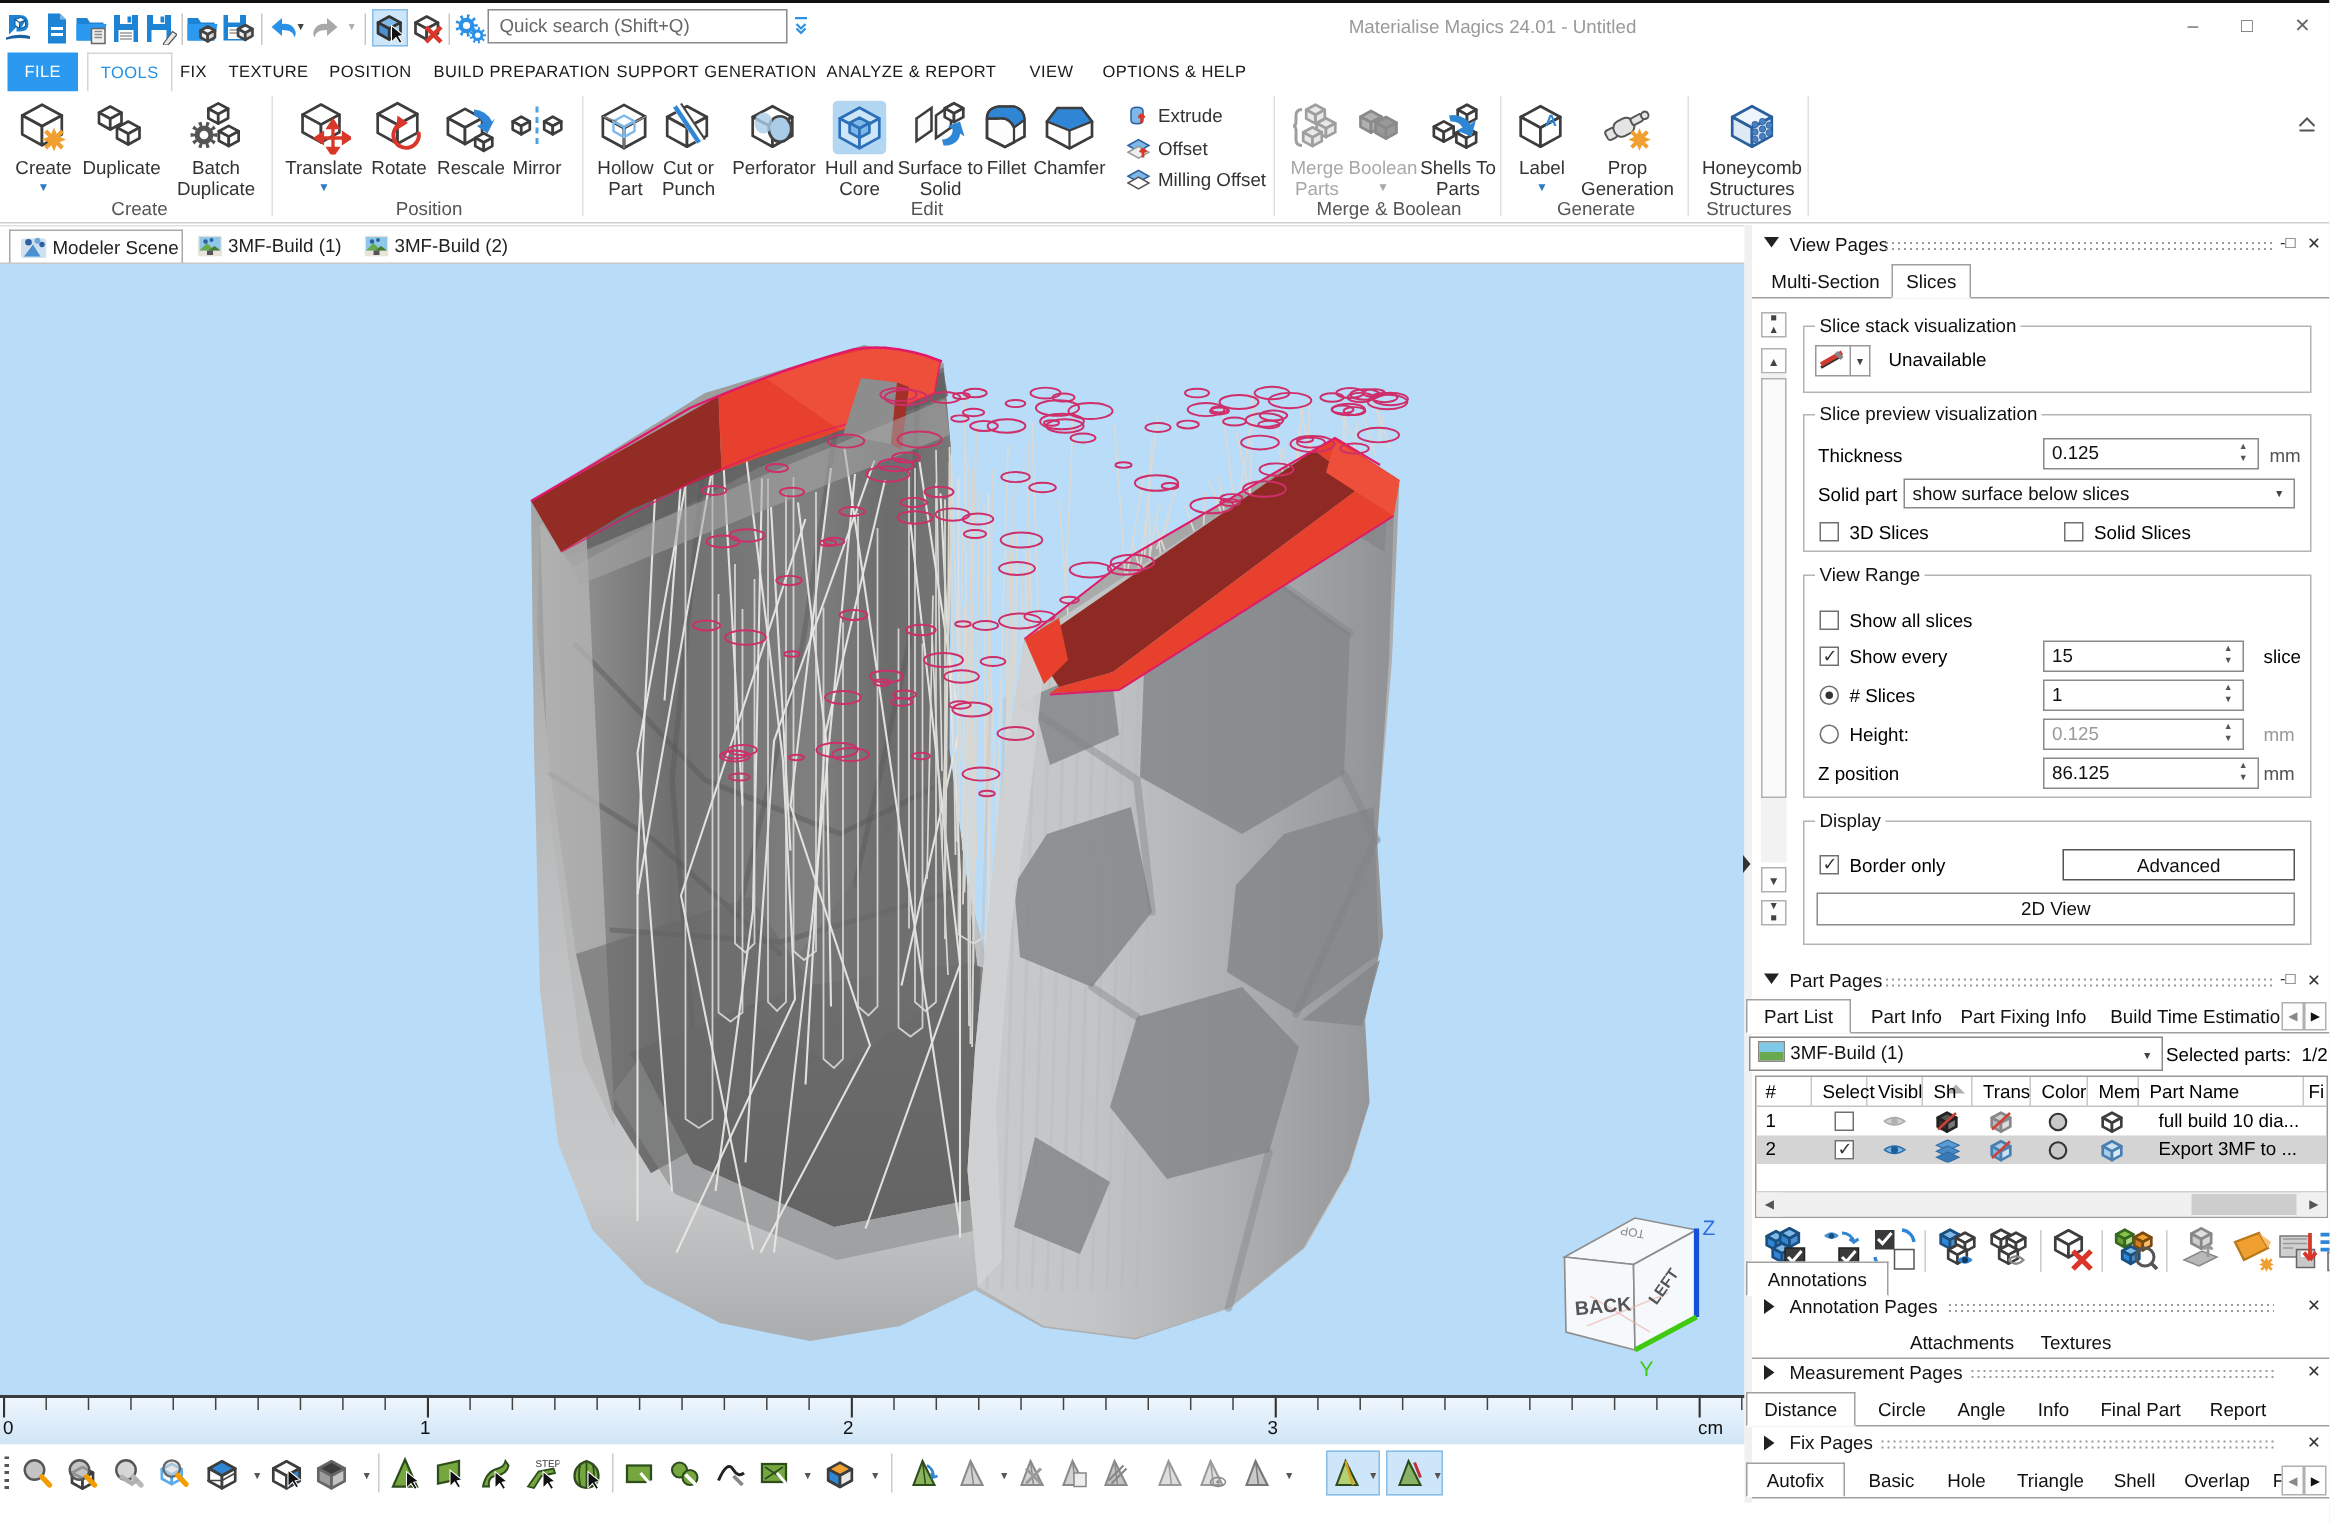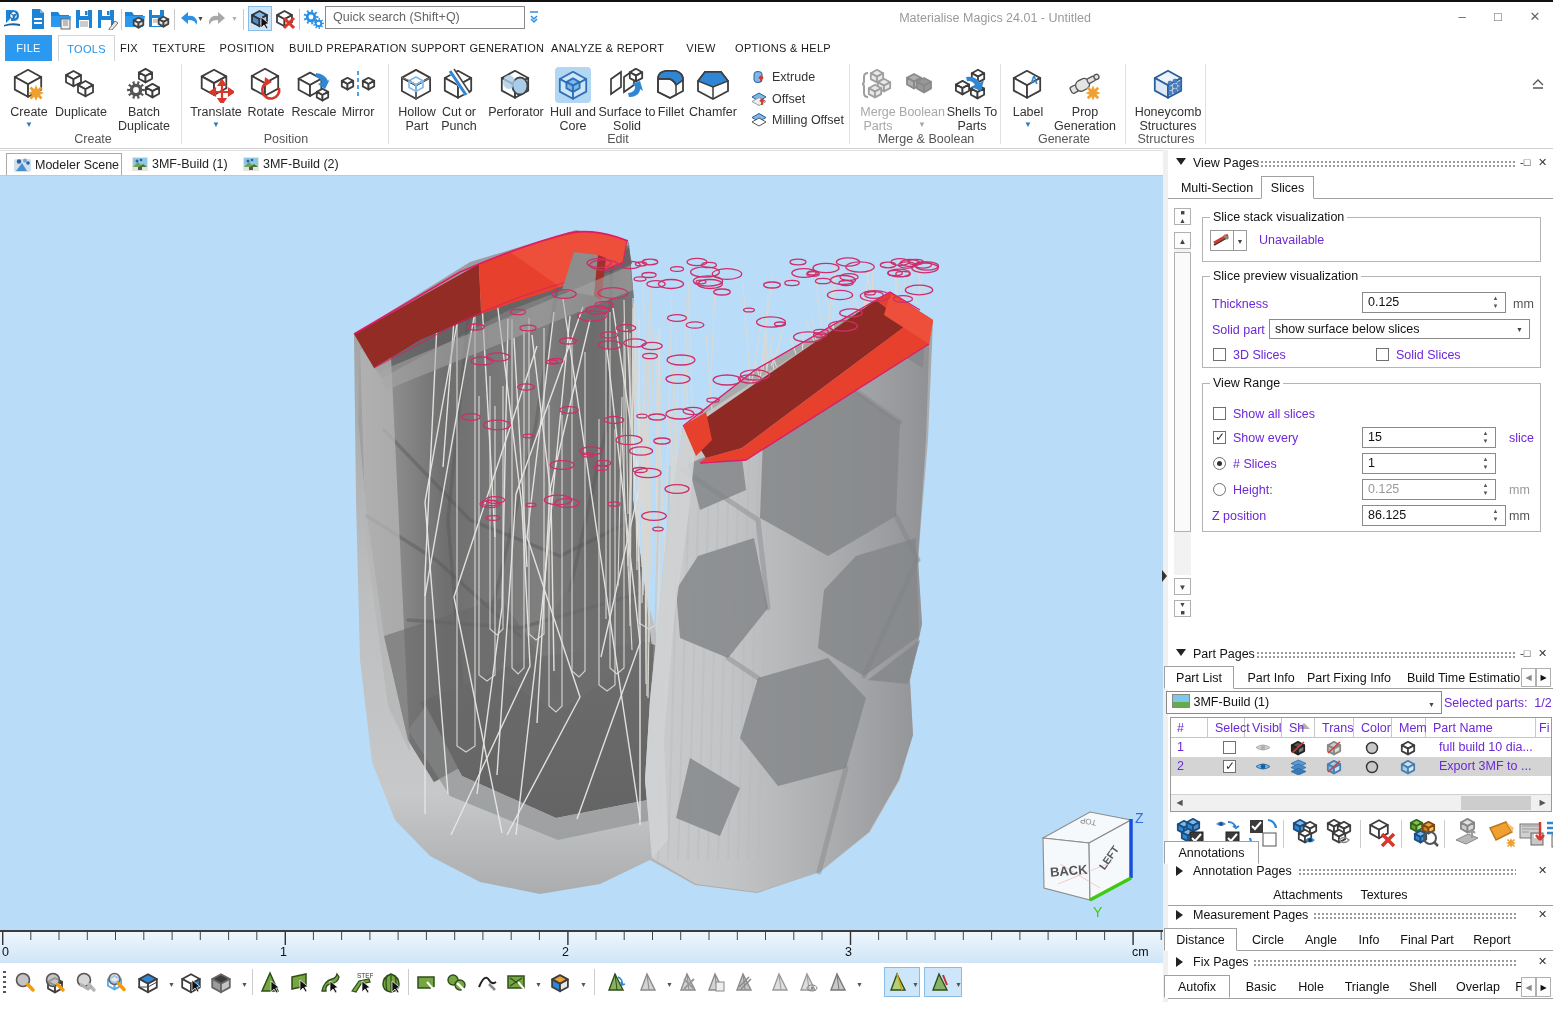--- a/index.html
+++ b/index.html
@@ -67,21 +67,21 @@
 .gbox { position:absolute; border:1px solid #b4b4b4; }
 .gbox .gtitle { position:absolute; left:7px; top:-8px; background:#fff; padding:0 3px; font-size:12.5px; }
 .cb { position:absolute; width:13px; height:13px; border:1px solid #707070; background:#fff; }
 .cb.ck::after { content:"\2713"; position:absolute; left:1px; top:-2px; font-size:12px; color:#333; }
 .rad { position:absolute; width:13px; height:13px; border:1px solid #707070; border-radius:50%; background:#fff; }
 .rad.sel::after { content:""; position:absolute; left:3px; top:3px; width:5px; height:5px; border-radius:50%; background:#333; }
 .inp { position:absolute; height:21px; border:1px solid #8a8a8a; background:#fff; font-size:12.5px;
   line-height:19px; padding-left:5px; }
 .spin { position:absolute; right:2px; top:1px; width:15px; height:17px; color:#555; font-size:6px; text-align:center; line-height:8px;}
 .btn { position:absolute; border:1px solid #8a8a8a; background:#fff; text-align:center; font-size:12.5px; }
-.lbl { position:absolute; font-size:12.5px; color:#6d28d9; white-space:nowrap; }
+.lbl { position:absolute; font-size:12.5px; color:#000000; white-space:nowrap; }
 .lblg { position:absolute; font-size:12.5px; color:#9a9a9a; white-space:nowrap; }
 .scrbtn { position:absolute; border:1px solid #b0b0b0; background:#fdfdfd; }
 </style>
 </head>
 <body>
 <div id="app">
 <div class="abs" id="topline"></div>
 <div class="abs" id="titlebar">
 <svg class="abs" style="left:3px;top:6px;" width="20" height="22" viewBox="0 0 20 22">
         <path d="M3,2 L10,2 Q16,2 16,8 Q16,13 10,13 L8,13 L8,10 L3,15 Z" fill="#1d83d4"></path>
@@ -1054,20 +1054,27 @@
     <div class="inp" style="left:159px;top:69px;width:134px;">1<span class="spin">▲<br>▼</span></div>
     <div class="rad" style="left:10px;top:99px;"></div>
     <div class="lbl" style="left:30px;top:99px;">Height:</div>
     <div class="inp" style="left:159px;top:95px;width:134px;color:#9a9a9a;">0.125<span class="spin">▲<br>▼</span></div>
     <div class="lblg" style="left:306px;top:99px;">mm</div>
     <div class="lbl" style="left:9px;top:125px;">Z position</div>
     <div class="inp" style="left:159px;top:121px;width:144px;">86.125<span class="spin">▲<br>▼</span></div>
     <div class="lbl" style="left:306px;top:125px;color:#555;">mm</div>
   </div>
 
+  <div class="gbox" style="left:34px;top:397px;width:339px;height:83px;">
+    <div class="gtitle">Display</div>
+    <div class="cb ck" style="left:10px;top:22px;"></div>
+    <div class="lbl" style="left:30px;top:22px;">Border only</div>
+    <div class="btn" style="left:172px;top:18px;width:155px;height:21px;line-height:20px;border-color:#555;">Advanced</div>
+    <div class="btn" style="left:8px;top:47px;width:319px;height:22px;line-height:21px;">2D View</div>
+  </div>
 
   <div class="phead" style="position:absolute;left:0;top:496px;width:385px;">
     <div class="tri tri-down"></div>
     <div class="ptitle">Part Pages</div>
     <div class="dots" style="left:88px;width:260px;"></div>
     <div class="pin" style="left:352px;">-□</div>
     <div class="px" style="left:370px;">✕</div>
   </div>
   <div class="ptabline" style="left:0;top:538px;width:385px;"></div>
   <div class="ptab ptab-sel" style="left:-4px;top:516px;width:70px;">Part List</div>

